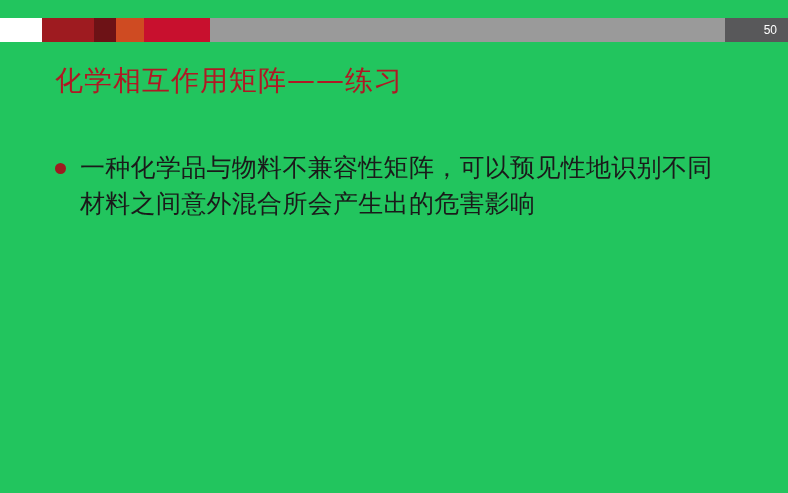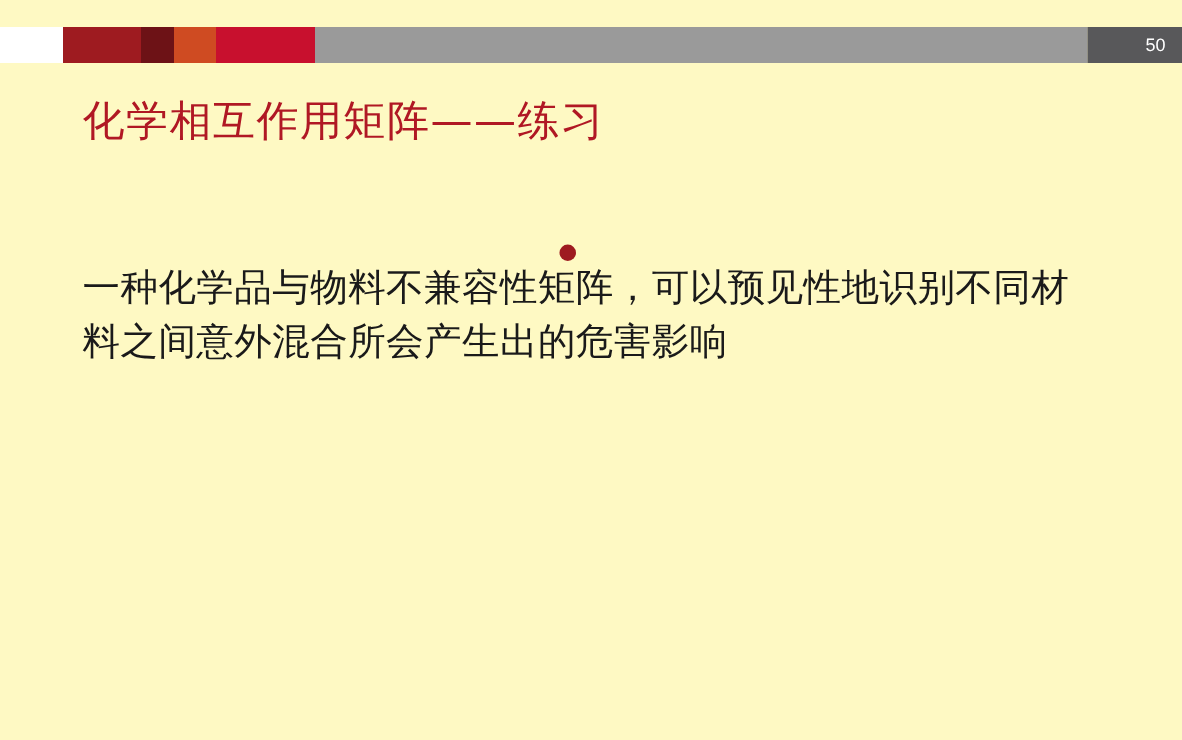--- a/index.html
+++ b/index.html
@@ -10,21 +10,21 @@
     width: 788px;
     height: 493px;
     background: #ffffff;
     font-family: "Liberation Sans", sans-serif;
     overflow: hidden;
   }
   .slide {
     position: relative;
     width: 788px;
     height: 493px;
-    background: #fef9c3;
+    background: #22c55e;
     box-sizing: border-box;
   }
   
   .topbar {
     position: absolute;
     left: 0;
     top: 18px;
     width: 788px;
     height: 24px;
     display: flex;
@@ -64,22 +64,22 @@
   
   .body {
     position: absolute;
     left: 55px;
     top: 150px;
     width: 660px;
   }
   .bullet {
     position: relative;
     display: flex;
-    flex-direction: column;
-    align-items: center;
+    flex-direction: row;
+    align-items: flex-start;
     margin-bottom: 28px;
   }
   .bullet .dot {
     flex: 0 0 auto;
     width: 11px;
     height: 11px;
     border-radius: 50%;
     background: #9e1b20;
     margin-top: 13px;
     margin-right: 14px;

